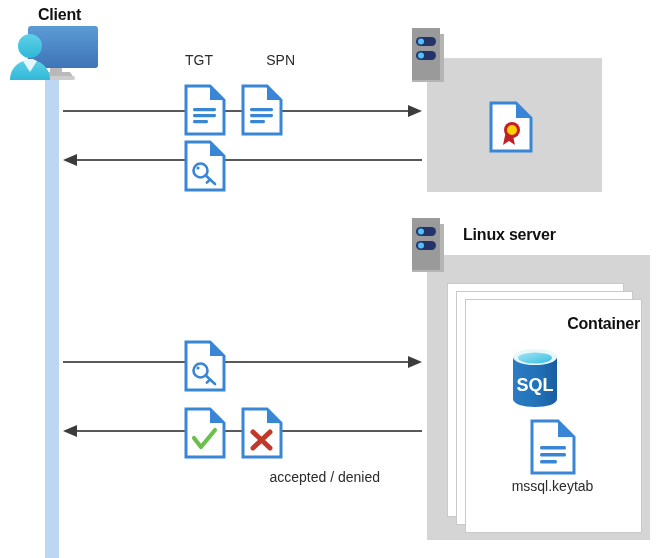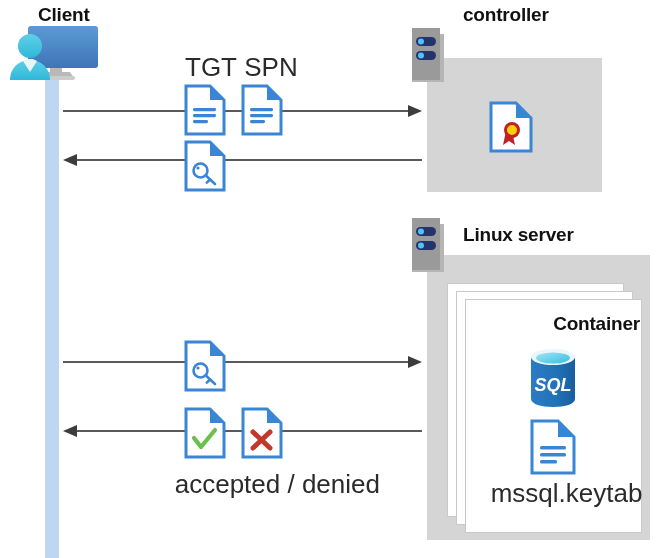--- a/index.html
+++ b/index.html
@@ -1,20 +1,20 @@
 <!DOCTYPE html>
 <html><head>
 <meta charset="utf-8">
 <style>
   html,body{margin:0;padding:0;background:#ffffff;}
   body{width:660px;height:558px;position:relative;overflow:hidden;
        font-family:"Liberation Sans","DejaVu Sans",sans-serif;color:#1b1b1b;}
   .abs{position:absolute;}
-  .bold-title{font-weight:bold;font-size:19px;line-height:25px;color:#111111;letter-spacing:-0.2px;}
-  .plain-label{font-size:26px;color:#2b2b2b;}
+  .bold-title{font-weight:bold;font-size:16px;line-height:25px;color:#111111;letter-spacing:-0.2px;}
+  .plain-label{font-size:14px;color:#2b2b2b;}
   .gray-box{background:#d5d5d5;}
   .timeline{background:#bdd7f2;}
   svg{display:block;overflow:visible;}
 </style>
 </head>
 <body>
 
 <div class="abs timeline" style="left:45px;top:72px;width:14px;height:486px;"></div>
 
 <div class="abs bold-title" style="left:38px;top:2px;width:140px;">Client</div>
@@ -80,21 +80,21 @@
     <path d="M2 2 h24 l14 14 v34 h-38 z" fill="#ffffff" stroke="#3a86d6" stroke-width="3"></path>
     <path d="M26 2 l14 14 h-14 z" fill="#3a86d6"></path>
     <g fill="#3a86d6">
       <rect x="9" y="24" width="23" height="3.2" rx="1.4"></rect>
       <rect x="9" y="30" width="23" height="3.2" rx="1.4"></rect>
       <rect x="9" y="36" width="15" height="3.2" rx="1.4"></rect>
     </g>
   </svg>
 </div>
 
-<div class="abs plain-label" style="left:241px;top:52px;width:60px;text-align:center;">SPN</div>
+<div class="abs plain-label" style="left:235px;top:52px;width:60px;text-align:right;">SPN</div>
 
 <div class="abs" style="left:241px;top:84px;">
   <svg width="42" height="52" viewBox="0 0 42 52">
     <path d="M2 2 h24 l14 14 v34 h-38 z" fill="#ffffff" stroke="#3a86d6" stroke-width="3"></path>
     <path d="M26 2 l14 14 h-14 z" fill="#3a86d6"></path>
     <g fill="#3a86d6">
       <rect x="9" y="24" width="23" height="3.2" rx="1.4"></rect>
       <rect x="9" y="30" width="23" height="3.2" rx="1.4"></rect>
       <rect x="9" y="36" width="15" height="3.2" rx="1.4"></rect>
     </g>
@@ -144,21 +144,20 @@
       <line x1="29" y1="25" x2="12" y2="41"></line>
     </g>
   </svg>
 </div>
 
 <div class="abs plain-label" style="left:140px;top:469px;width:240px;text-align:right;">accepted / denied</div>
 
 <div class="abs gray-box" style="left:427px;top:58px;width:175px;height:134px;"></div>
 
 <div class="abs" style="left:463px;top:2px;width:190px;">
-  <div class="bold-title">controller</div>
 </div>
 
 <div class="abs" style="left:410px;top:26px;">
   <svg width="36" height="56" viewBox="0 0 36 56">
     <rect x="2" y="2" width="28" height="52" fill="#9a9a9a"></rect>
     <rect x="30" y="8" width="4" height="48" fill="#b5b5b5"></rect>
     <rect x="2" y="54" width="32" height="2" fill="#b5b5b5"></rect>
     <rect x="6" y="11" width="20" height="9" rx="4.5" fill="#25336b"></rect>
     <circle cx="11" cy="15.5" r="3" fill="#4fc3f7"></circle>
     <rect x="6" y="25" width="20" height="9" rx="4.5" fill="#25336b"></rect>
@@ -194,21 +193,21 @@
 </div>
 
 <div class="abs" style="left:447px;top:283px;width:175px;height:232px;background:#ffffff;border:1px solid #c9c9c9;"></div>
 
 <div class="abs" style="left:456px;top:291px;width:175px;height:232px;background:#ffffff;border:1px solid #c9c9c9;"></div>
 
 <div class="abs" style="left:465px;top:299px;width:175px;height:232px;background:#ffffff;border:1px solid #c9c9c9;"></div>
 
 <div class="abs bold-title" style="left:465px;top:311px;width:175px;text-align:right;">Container</div>
 
-<div class="abs" style="left:525px;top:347px;font-style:italic;">
+<div class="abs" style="left:507px;top:347px;">
   <svg width="56" height="62" viewBox="0 0 56 62">
     <defs>
       <linearGradient id="sqlBody" x1="0" y1="0" x2="1" y2="0">
         <stop offset="0%" stop-color="#2b7cc4"></stop>
           <stop offset="55%" stop-color="#2272b8"></stop>
         <stop offset="100%" stop-color="#185ea0"></stop>
       </linearGradient>
       <linearGradient id="sqlTop" x1="0" y1="0" x2="1" y2="1">
         <stop offset="0%" stop-color="#9fe4f5"></stop>
           <stop offset="100%" stop-color="#39bfe0"></stop>
@@ -226,13 +225,13 @@
     <path d="M2 2 h26 l16 16 v36 h-42 z" fill="#ffffff" stroke="#3a86d6" stroke-width="3"></path>
     <path d="M28 2 l16 16 h-16 z" fill="#3a86d6"></path>
     <g fill="#3a86d6">
       <rect x="10" y="27" width="26" height="3.4" rx="1.5"></rect>
       <rect x="10" y="34" width="26" height="3.4" rx="1.5"></rect>
       <rect x="10" y="41" width="17" height="3.4" rx="1.5"></rect>
     </g>
   </svg>
 </div>
 
-<div class="abs plain-label" style="left:465px;top:478px;width:175px;text-align:center;padding-left:14px;">mssql.keytab</div>
+<div class="abs plain-label" style="left:465px;top:478px;width:175px;text-align:center;">mssql.keytab</div>
 
 </body></html>

